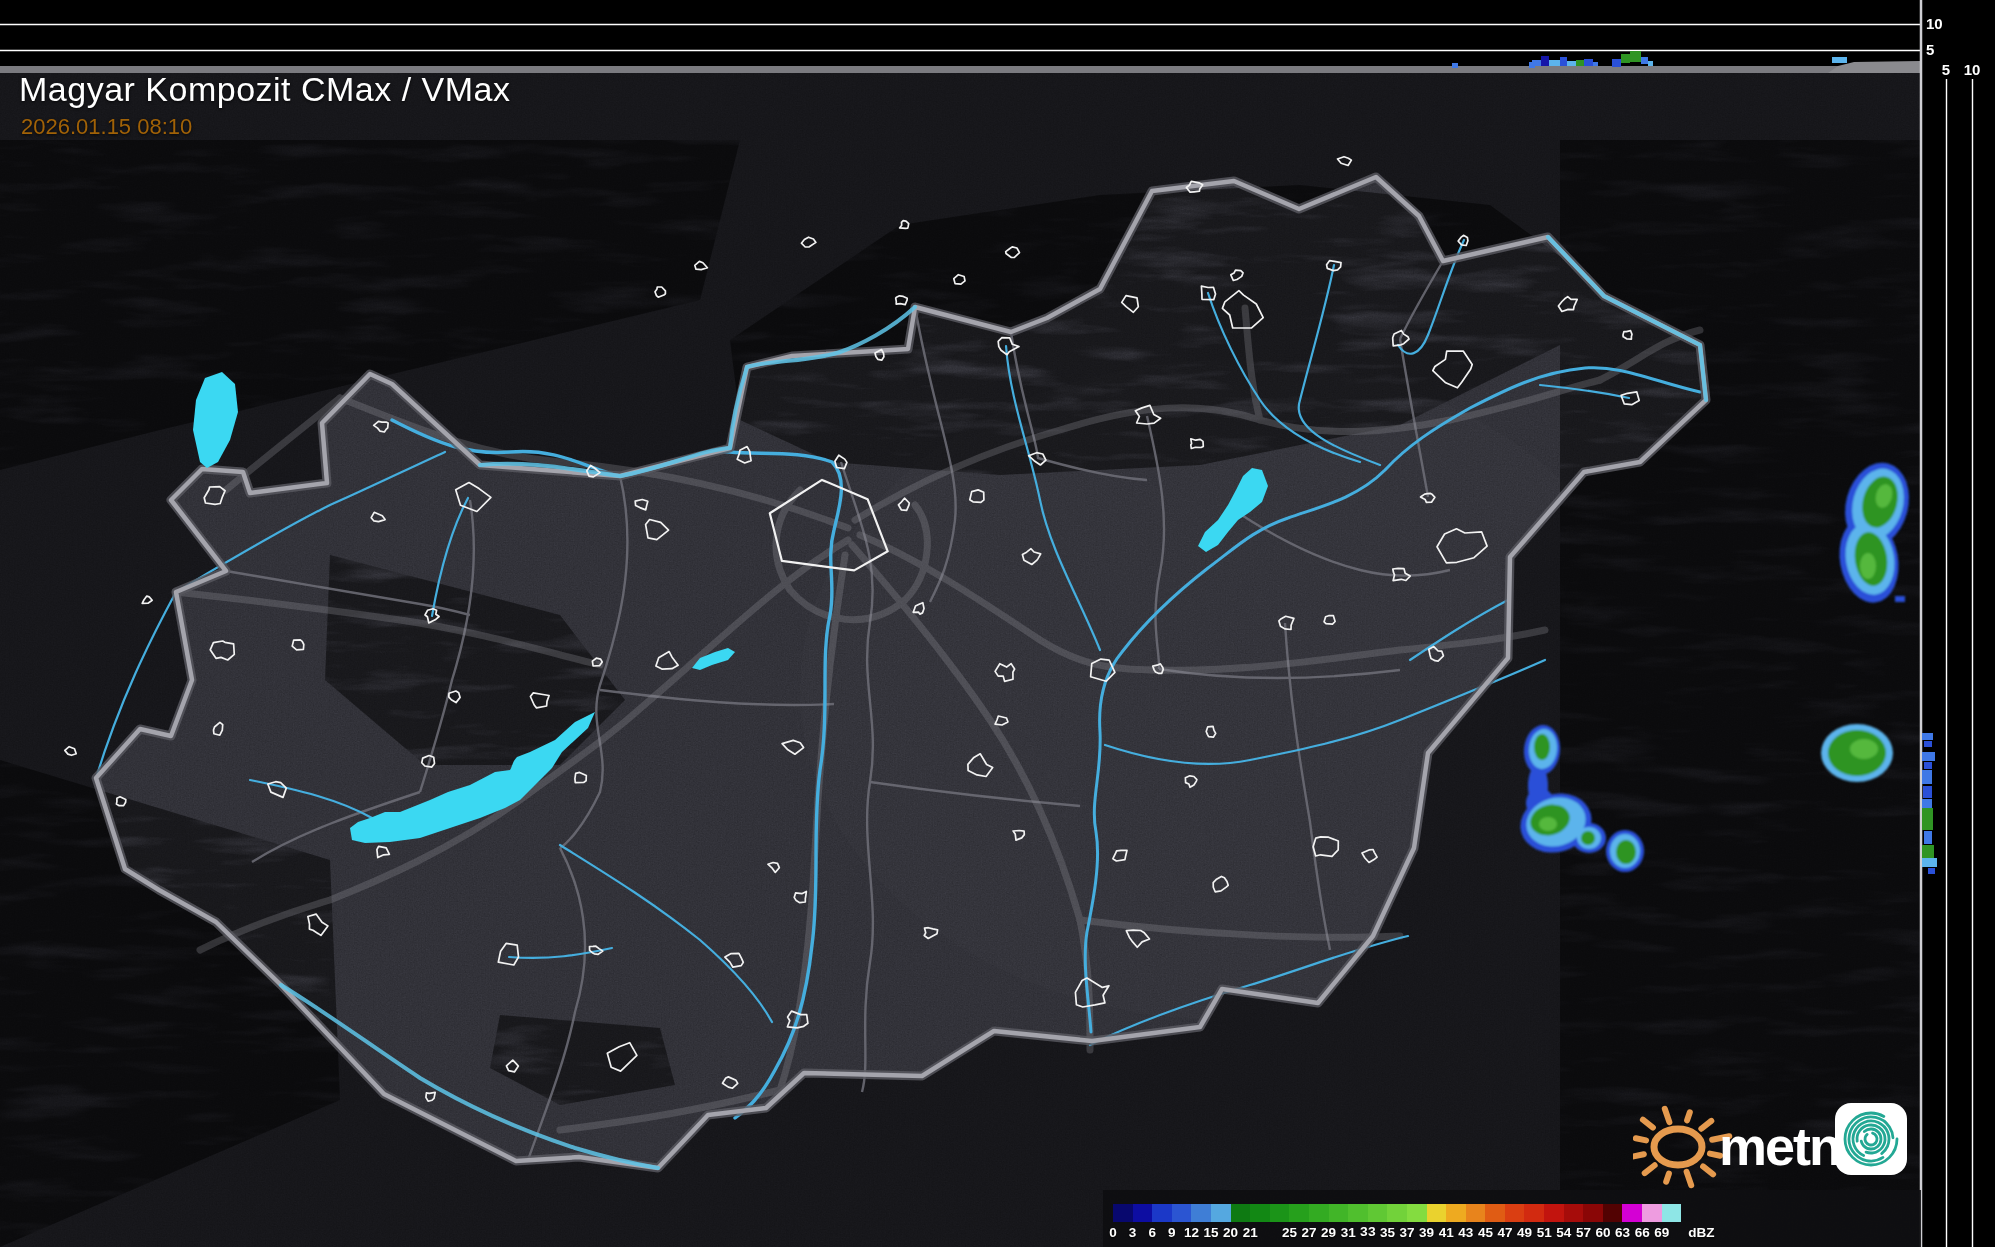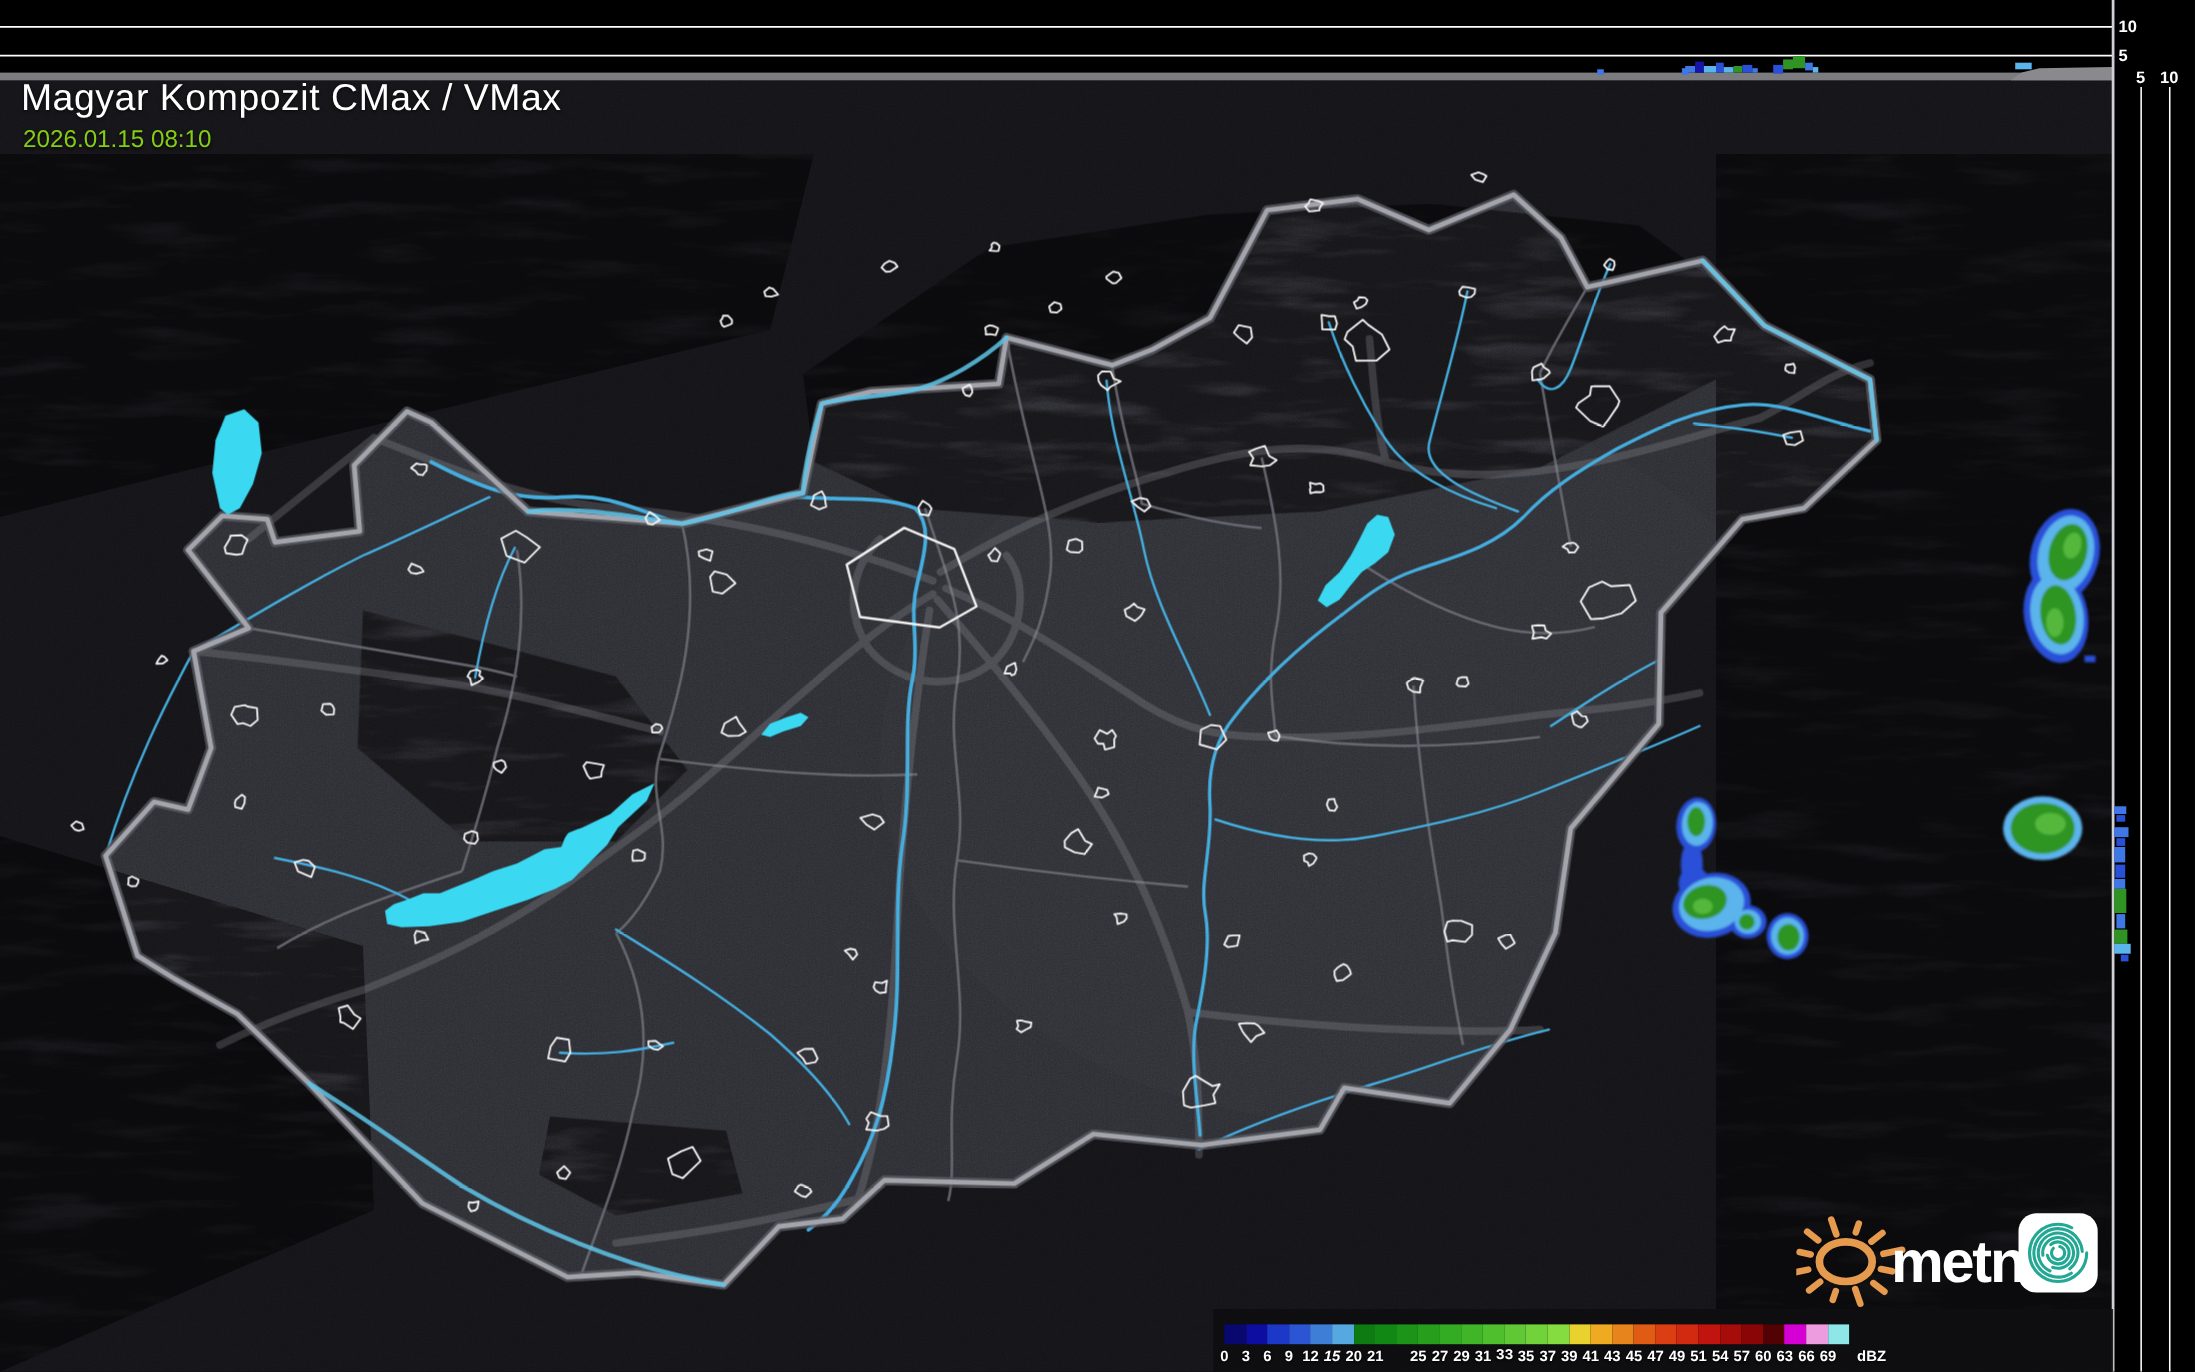--- a/index.html
+++ b/index.html
@@ -2,21 +2,21 @@
 <html><head>
 <meta charset="utf-8">
 <style>
   html,body{margin:0;padding:0;background:#000;}
   body{width:1995px;height:1247px;position:relative;overflow:hidden;
        font-family:"Liberation Sans", sans-serif;}
   #stage{position:absolute;inset:0;}
   svg{display:block;}
   #overlay-title{position:absolute;left:19px;top:70px;color:#fff;font-size:34px;
       font-weight:400;letter-spacing:.5px;text-shadow:0 1px 3px rgba(0,0,0,.8);}
-  #overlay-date{position:absolute;left:21px;top:114px;color:#84cc16;font-size:22px;
+  #overlay-date{position:absolute;left:21px;top:114px;color:#a16207;font-size:22px;
       font-weight:400;text-shadow:0 1px 3px rgba(0,0,0,.8);}
   .legend{position:absolute;left:1103px;top:1190px;width:818px;height:57px;
       background:rgba(14,14,16,.88);}
   .legend-bar{position:absolute;left:10px;top:14px;height:18px;display:flex;}
   .legend-bar div{width:19.6px;height:18px;}
   .legend-labels span{position:absolute;top:35px;transform:translateX(-50%);
       color:#fff;font-size:13.5px;font-weight:700;text-shadow:0 1px 2px #000;}
   #logo{position:absolute;left:1633px;top:1095px;width:290px;height:96px;}
   .lg-text{font-size:54px;font-weight:600;letter-spacing:-2px;fill:#fff;}
 </style>
@@ -354,21 +354,21 @@
         <div style="background: rgb(212, 0, 212);"></div>
         <div style="background: rgb(238, 156, 224);"></div>
         <div style="background: rgb(142, 230, 230);"></div>
       </div>
   <div class="legend-labels" id="legend-labels">
         <span style="left: 10px;">0</span>
         <span style="left: 29.6px;">3</span>
         <span style="left: 49.2px;">6</span>
         <span style="left: 68.8px;">9</span>
         <span style="left: 88.4px;">12</span>
-        <span style="left: 108px; font-style: italic;">15</span>
+        <span style="left: 108px;">15</span>
         <span style="left: 127.6px;">20</span>
         <span style="left: 147.2px;">21</span>
         <span style="left: 166.8px; margin-top: 28px;">23</span>
         <span style="left: 186.4px;">25</span>
         <span style="left: 206px;">27</span>
         <span style="left: 225.6px;">29</span>
         <span style="left: 245.2px;">31</span>
         <span style="left: 264.8px; font-family: Liberation Mono, monospace;">33</span>
         <span style="left: 284.4px;">35</span>
         <span style="left: 304px;">37</span>

